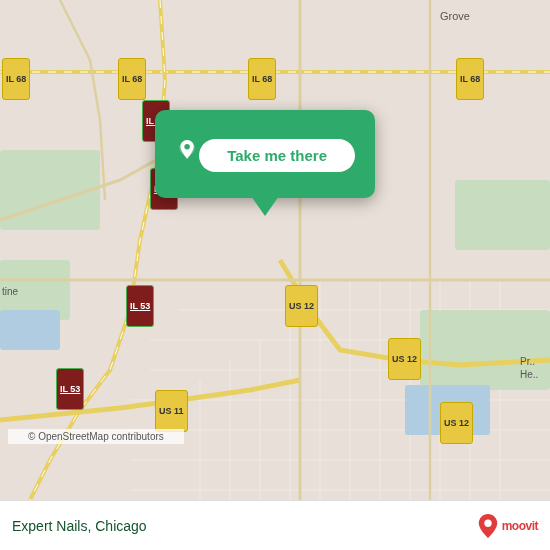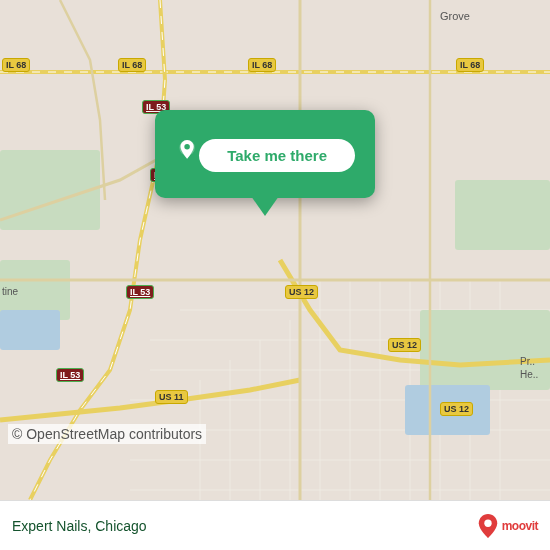--- a/index.html
+++ b/index.html
@@ -105,37 +105,37 @@
       font-size: 12px;
       font-weight: 700;
       color: #e03c3c;
       letter-spacing: -0.5px;
     }
 
     #copyright {
       position: absolute;
       bottom: 56px;
       left: 8px;
-      font-size: 14px;
+      font-size: 10px;
       color: #555;
       background: rgba(255,255,255,0.75);
-      padding: 2px 4px;
+      padding: 2px 20px;
       border-radius: 0;
     }
 
     
     .road-badge {
       position: absolute;
       font-size: 9px;
       font-weight: bold;
       color: #333;
       background: white;
       border: 1.5px solid #888;
       border-radius: 3px;
-      padding: 1px 3px;
+      padding: 15px 3px;
     }
     .road-badge.green {
       background: #7f1d1d;
       color: white;
       border-color: #4caf50;
       text-decoration: underline;
     }
     .road-badge.yellow {
       background: #e8c840;
       color: #333;

